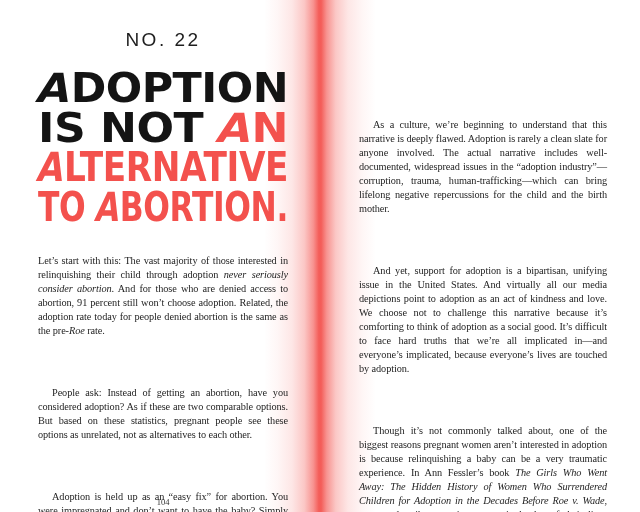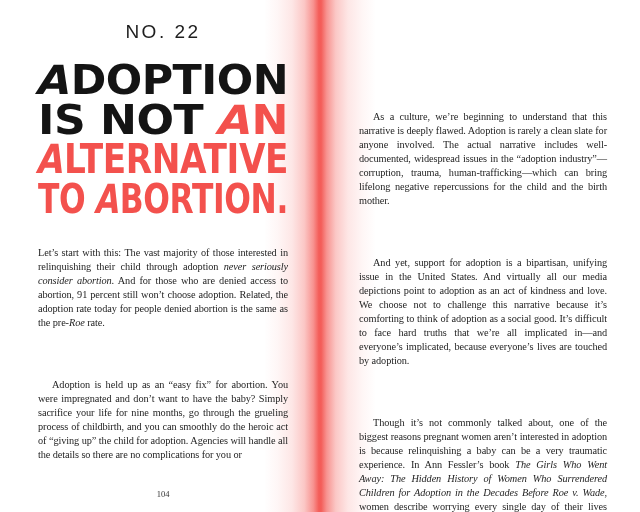--- a/index.html
+++ b/index.html
@@ -23,21 +23,21 @@
       rgba(243,81,76,0.62) 44%,
       rgba(243,81,76,0.93) 49%,
       rgba(243,81,76,0.93) 51%,
       rgba(243,81,76,0.62) 56%,
       rgba(243,81,76,0.32) 64%,
       rgba(243,81,76,0.14) 75%,
       rgba(243,81,76,0.05) 88%,
       rgba(243,81,76,0)    100%);
   }
 
-  .page { position: absolute; top: 4px; height: 361px; }
+  .page { position: absolute; top: 12px; height: 361px; }
   .page.left  { left: 38px;  width: 250px; }
   .page.right { left: 359px; width: 248px; }
 
   .kicker {
     position: absolute; top: 17px; left: 0; right: 0;
     text-align: center;
     font-family: "Liberation Sans", sans-serif;
     font-size: 19px; font-weight: 400;
     letter-spacing: 2.5px;
     color: #1e1e1e;
@@ -88,20 +88,21 @@
   <section class="page left">
     <div class="kicker">NO. 22</div>
     <h1 class="title" id="title">
         <div class="title-line"><span class="title-line-inner" style="transform: scaleX(1.07203);"><span class="slant">A</span><span>D</span><span>O</span><span>P</span><span>T</span><span>I</span><span>O</span><span>N</span></span></div>
         <div class="title-line"><span class="title-line-inner" style="transform: scaleX(1.10459);"><span>I</span><span>S</span><span> </span><span>N</span><span>O</span><span>T</span><span> </span><span class="slant red">A</span><span class="red">N</span></span></div>
         <div class="title-line"><span class="title-line-inner" style="transform: scaleX(0.857311);"><span class="slant red">A</span><span class="red">L</span><span class="red">T</span><span class="red">E</span><span class="red">R</span><span class="red">N</span><span class="red">A</span><span class="red">T</span><span class="red">I</span><span class="red">V</span><span class="red">E</span></span></div>
         <div class="title-line"><span class="title-line-inner" style="transform: scaleX(0.784583);"><span class="red">T</span><span class="red">O</span><span class="red"> </span><span class="slant red">A</span><span class="red">B</span><span class="red">O</span><span class="red">R</span><span class="red">T</span><span class="red">I</span><span class="red">O</span><span class="red">N</span><span class="red">.</span></span></div>
       </h1>
     <div class="body" id="left-body">
         <p class="para"><span>Let’s start with this: The vast majority of those interested in relinquishing their child through adoption </span><span class="it">never seriously consider abortion</span><span>. And for those who are denied access to abortion, 91 percent still won’t choose adoption. Related, the adoption rate today for people denied abortion is the same as the pre-</span><span class="it">Roe</span><span> rate.</span></p>
+        <p class="para indent"><span>People ask: Instead of getting an abortion, have you considered adoption? As if these are two comparable options. But based on these statistics, pregnant people see these options as unrelated, not as alternatives to each other.</span></p>
         <p class="para indent"><span>Adoption is held up as an “easy fix” for abortion. You were impregnated and don’t want to have the baby? Simply sacrifice your life for nine months, go through the grueling process of childbirth, and you can smoothly do the heroic act of “giving up” the child for adoption. Agencies will handle all the details so there are no complications for you or</span></p>
       </div>
     <div class="pagenum">104</div>
   </section>
 
   <section class="page right">
     <div class="body" id="right-body">
         <p class="para indent"><span>As a culture, we’re beginning to understand that this narrative is deeply flawed. Adoption is rarely a clean slate for anyone involved. The actual narrative includes well-documented, widespread issues in the “adoption industry”—corruption, trauma, human-trafficking—which can bring lifelong negative repercussions for the child and the birth mother.</span></p>
         <p class="para indent"><span>And yet, support for adoption is a bipartisan, unifying issue in the United States. And virtually all our media depictions point to adoption as an act of kindness and love. We choose not to challenge this narrative because it’s comforting to think of adoption as a social good. It’s difficult to face hard truths that we’re all implicated in—and everyone’s implicated, because everyone’s lives are touched by adoption.</span></p>
         <p class="para indent"><span>Though it’s not commonly talked about, one of the biggest reasons pregnant women aren’t interested in adoption is because relinquishing a baby can be a very traumatic experience. In Ann Fessler’s book </span><span class="it">The Girls Who Went Away: The Hidden History of Women Who Surrendered Children for Adoption in the Decades Before Roe v. Wade</span><span>, women describe worrying every single day of their lives about the baby they were pressured/forced to relinquish and never feeling relief about the experience. One woman who had relinquished a child and then later had an abortion said that people who claim that abortion trauma is anywhere near as bad as the trauma of relinquishment have no idea what they are talking about.</span></p>

